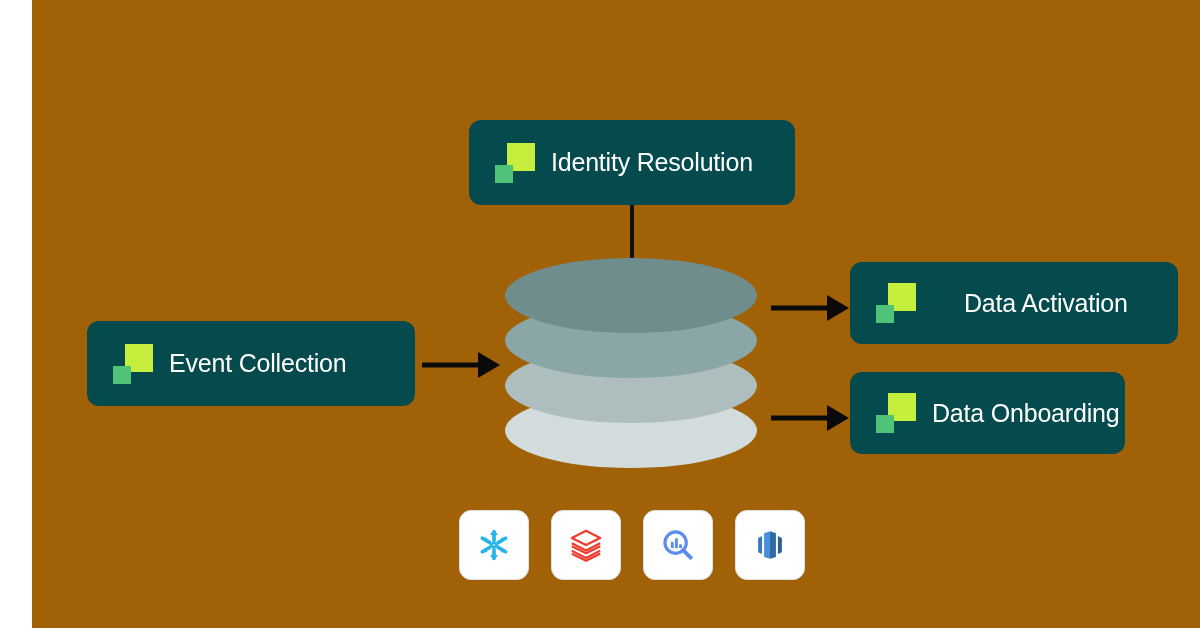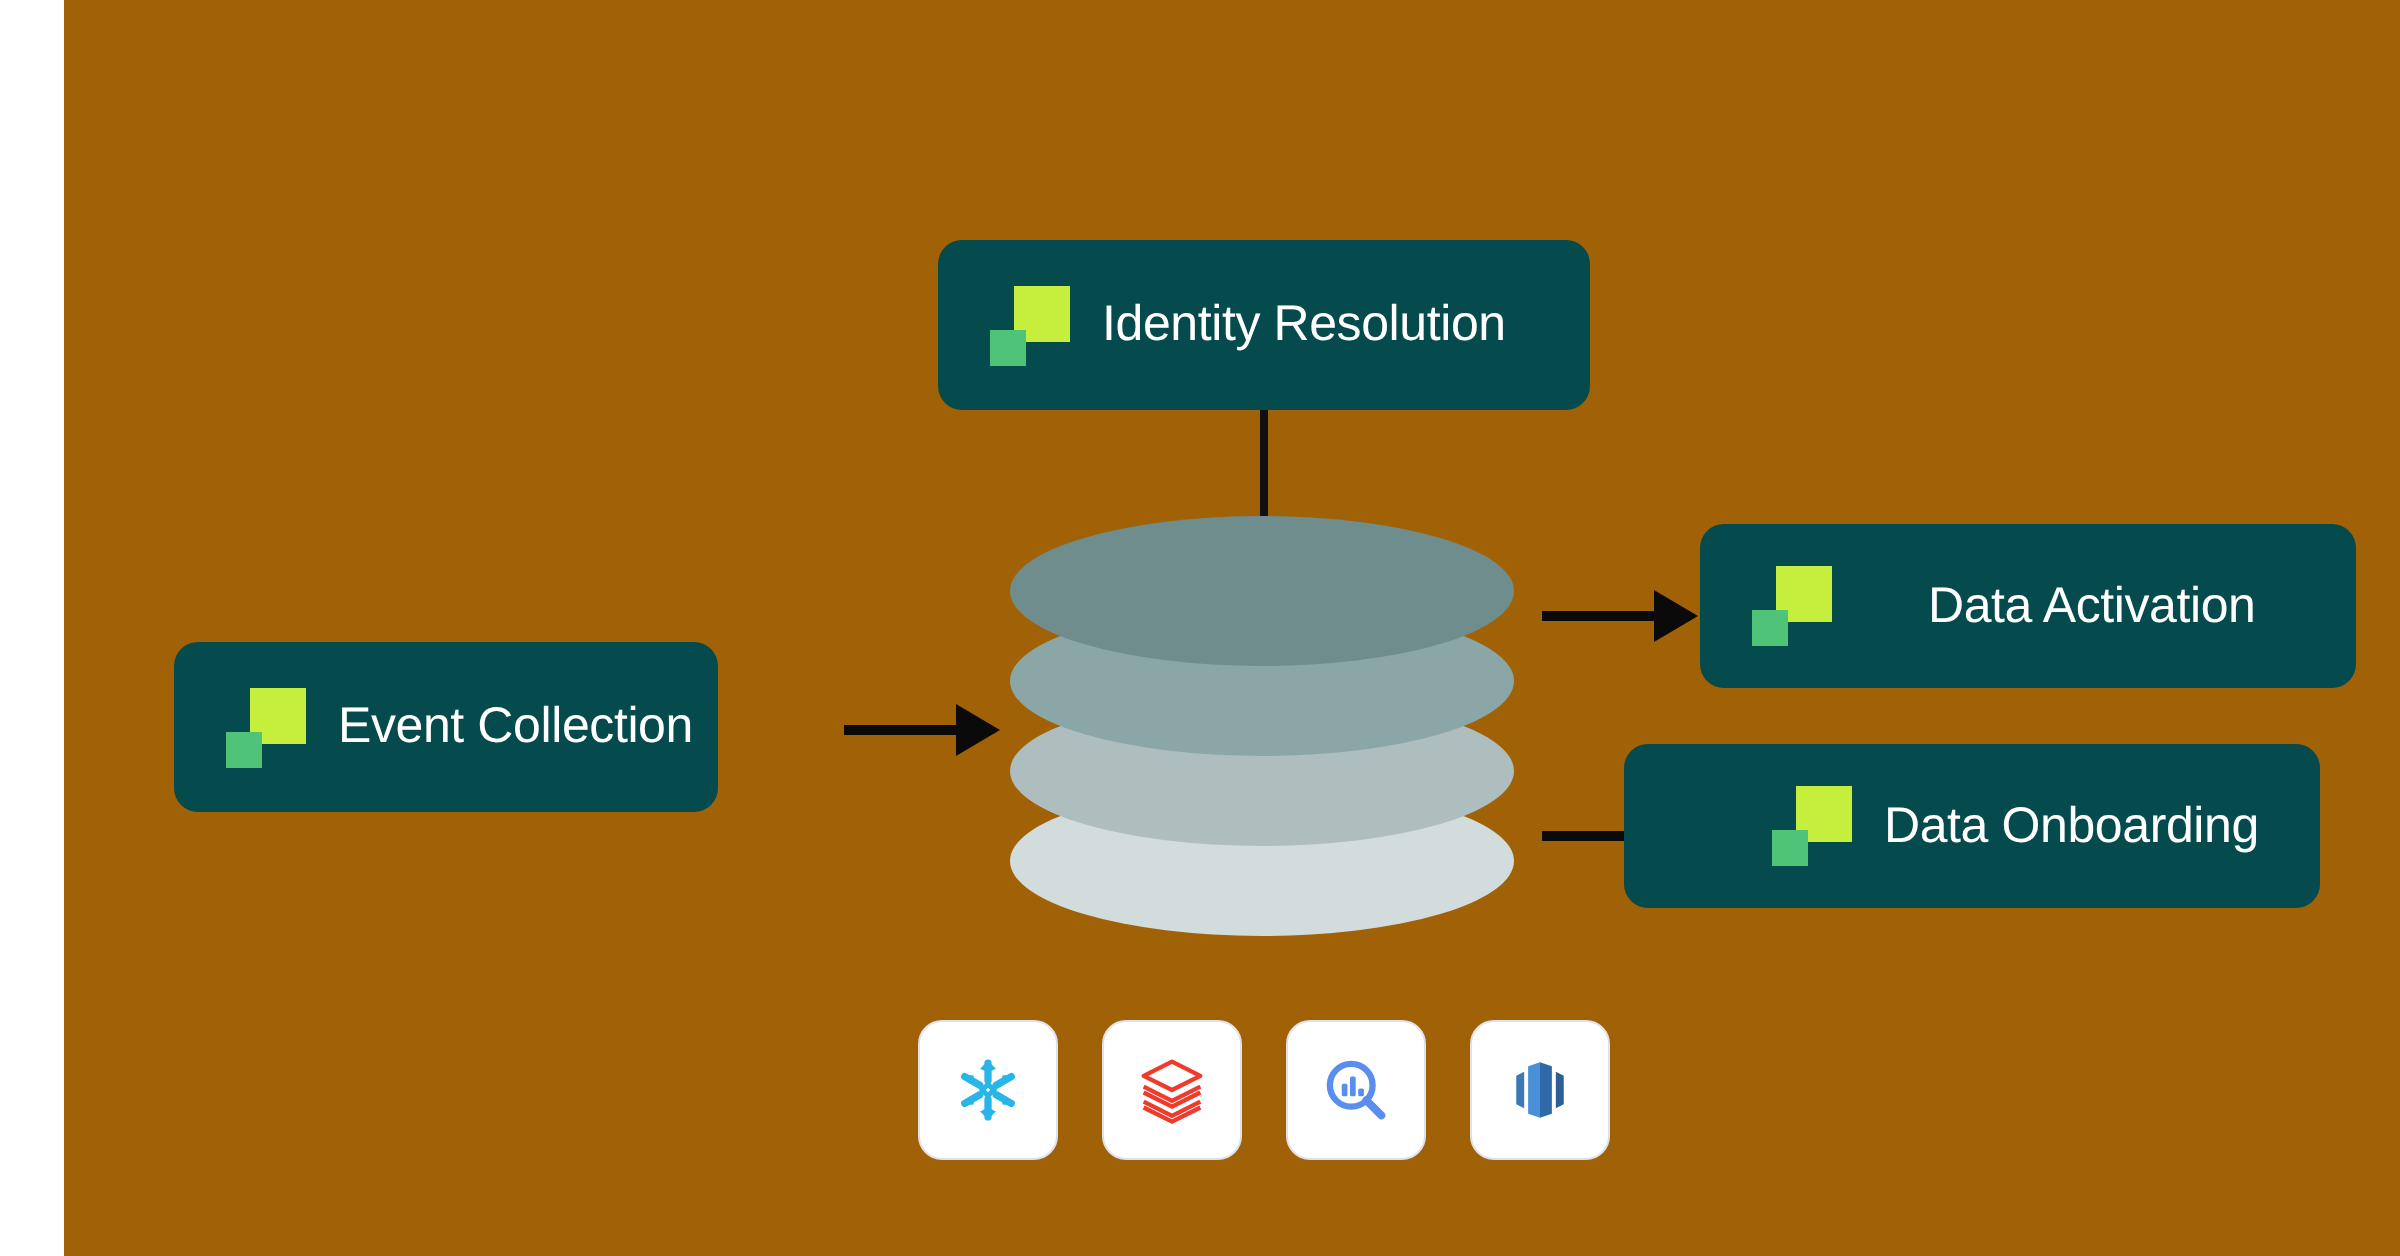--- a/index.html
+++ b/index.html
@@ -54,23 +54,23 @@
   }
   .card-label {
     color: #ffffff;
     font-size: 25px;
     font-weight: 500;
     letter-spacing: -0.2px;
     white-space: nowrap;
   }
 
   #card-identity      { left: 437px; top: 120px;  width: 326px; height: 85px; }
-  #card-event         { left: 55px;  top: 321px;  width: 272px; height: 85px; }
+  #card-event         { left: 55px;  top: 321px;  width: 328px; height: 85px; }
   #card-activation    { left: 818px; top: 262px;  width: 328px; height: 82px; gap: 32px; }
-  #card-onboarding    { left: 780px; top: 372px;  width: 348px; height: 82px; padding-left: 48px; }
+  #card-onboarding    { left: 818px; top: 372px;  width: 275px; height: 82px; }
 
   
   #connector-line {
     position: absolute;
     left: 598px;
     top: 205px;
     width: 4px;
     height: 62px;
     background: #101010;
   }

